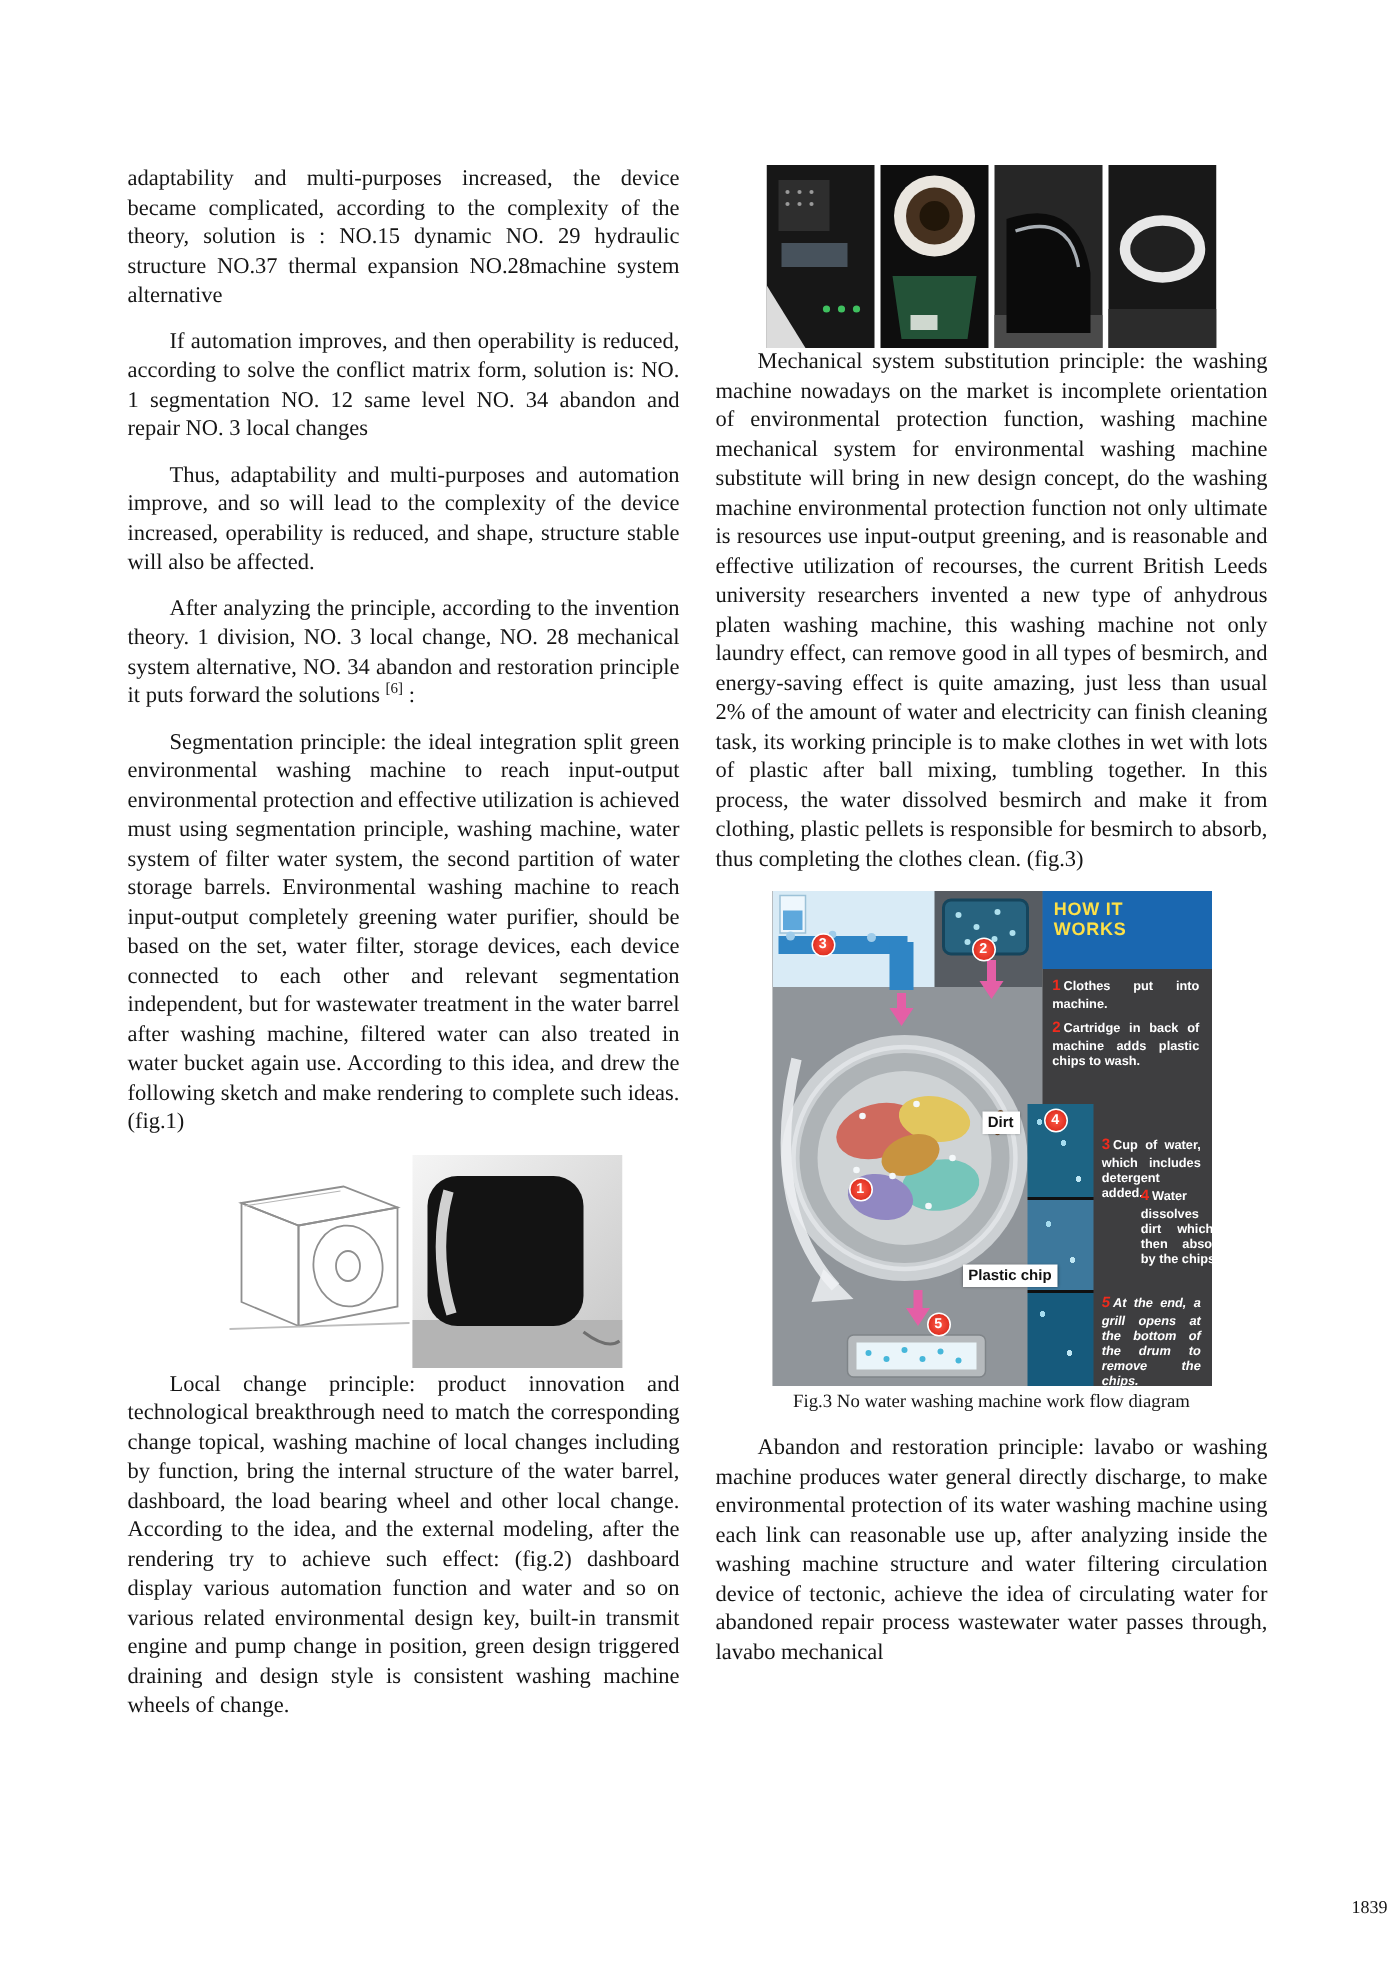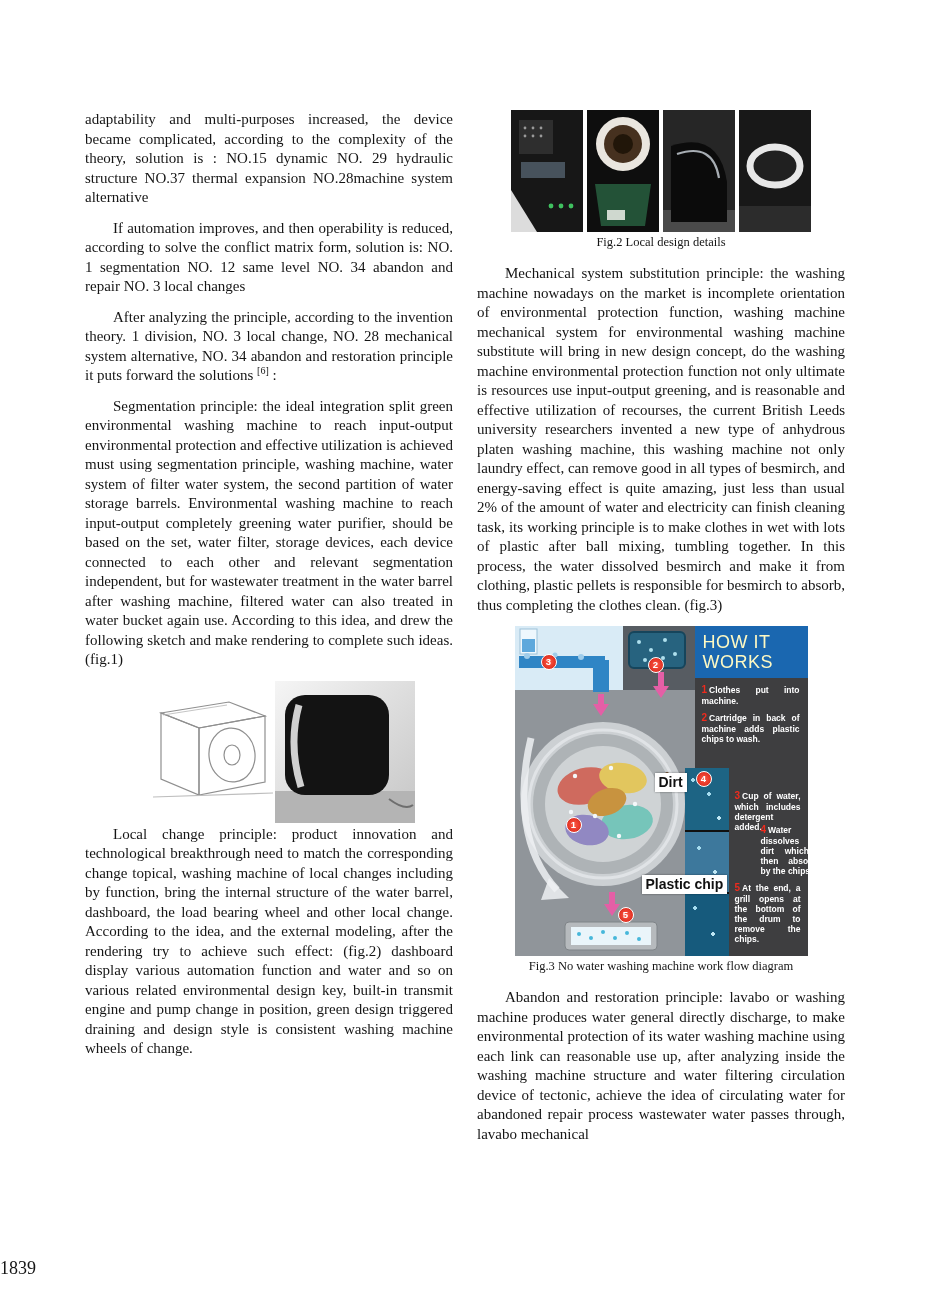--- a/index.html
+++ b/index.html
@@ -16,59 +16,60 @@
 
   
   .fig2{width:300px;margin:0 auto;display:block;}
 
   
   .fig3{position:relative;width:293px;height:330px;margin:4px auto 2px;overflow:hidden;
         font-family:"Liberation Sans",sans-serif;background:#90959a;}
   .fig3 svg.illus{position:absolute;left:0;top:0;}
   .hiw-sidebar{position:absolute;left:180px;top:0;width:113px;height:330px;background:#3e3e40;z-index:1;}
   .hiw-header{position:absolute;left:0;top:0;width:113px;height:52px;background:#1a67b0;box-sizing:border-box;
-              padding:6px 0 0 8px;color:#fef9c3;font-weight:normal;font-size:18px;line-height:1.12;letter-spacing:.5px;}
+              padding:6px 0 0 8px;color:#fde047;font-weight:bold;font-size:12px;line-height:1.12;letter-spacing:.5px;}
   .step{position:absolute;left:7px;width:98px;color:#ffffff;font-weight:bold;font-size:8.5px;line-height:1.18;z-index:4;}
   .step .n{color:#ef2b1d;font-size:10px;margin-right:2px;} 
   .step-1{top:58px;}
   .step-2{top:86px;}
   .step-3{top:164px;left:40px;width:66px;}
   .step-4{top:198px;left:40px;width:66px;margin-left:26px;}
-  .step-5{top:256px;left:40px;width:66px;}
+  .step-5{top:269px;left:40px;width:66px;font-style:italic;}
   .sidestrip{position:absolute;left:170px;top:142px;width:44px;height:188px;z-index:2;
              background:linear-gradient(#1d6484 0 62px,#101010 62px 64px,#3d789c 64px 124px,#101010 124px 126px,#165a7c 126px 188px);}
   .sidestrip .dots{position:absolute;inset:0;
       background-image:radial-gradient(circle 2px at 8px 12px,#a5dcef 0 2px,transparent 2px),
                        radial-gradient(circle 2px at 24px 26px,#a5dcef 0 2px,transparent 2px),
                        radial-gradient(circle 2px at 34px 50px,#bfe7f4 0 2px,transparent 2px),
                        radial-gradient(circle 2px at 14px 80px,#a5dcef 0 2px,transparent 2px),
                        radial-gradient(circle 2px at 30px 104px,#bfe7f4 0 2px,transparent 2px),
                        radial-gradient(circle 2px at 10px 140px,#a5dcef 0 2px,transparent 2px),
                        radial-gradient(circle 2px at 28px 166px,#bfe7f4 0 2px,transparent 2px);}
   .marker{position:absolute;width:14px;height:14px;border-radius:50%;background:radial-gradient(#ff5a47,#d21e12);
           border:1.5px solid #ffffff;color:#ffffff;font-weight:bold;font-size:9.5px;
           display:flex;align-items:center;justify-content:center;z-index:6;}
   .m1{left:51px;top:191px;} .m2{left:133px;top:31px;} .m3{left:26px;top:28px;}
   .m4{left:181px;top:145px;} .m5{left:103px;top:281px;}
-  .f3label{position:absolute;background:#ffffff;color:#111111;font-weight:bold;font-size:14px;line-height:1.1;
+  .f3label{position:absolute;background:#ffffff;color:#111111;font-weight:bold;font-size:10px;line-height:1.1;
            padding:2px 4px;z-index:5;box-shadow:0 0 2px rgba(0,0,0,.45);}
   .lab-dirt{left:140px;top:147px;}
   .lab-chip{left:127px;top:249px;}
 
-  .page-number{position:absolute;left:0;right:0;bottom:30px;text-align:left;font-size:18px;}
+  .page-number{position:absolute;left:0;right:0;bottom:30px;text-align:right;font-size:12px;}
 </style>
 </head>
 <body>
 
 <div class="page">
   <div class="content">
 
     <div class="col">
       <p class="noindent">adaptability and multi-purposes increased, the device became complicated, according to the complexity of the theory, solution is : NO.15 dynamic NO. 29 hydraulic structure NO.37 thermal expansion NO.28machine system alternative</p>
       <p>If automation improves, and then operability is reduced, according to solve the conflict matrix form, solution is: NO. 1 segmentation NO. 12 same level NO. 34 abandon and repair NO. 3 local changes</p>
+      <p>Thus, adaptability and multi-purposes and automation improve, and so will lead to the complexity of the device increased, operability is reduced, and shape, structure stable will also be affected.</p>
       <p><span>After analyzing the principle, according to the invention theory. 1 division, NO. 3 local change, NO. 28 mechanical system alternative, NO. 34 abandon and restoration principle it puts forward the solutions </span><sup>[6]</sup><span> :</span></p>
       <p>Segmentation principle: the ideal integration split green environmental washing machine to reach input-output environmental protection and effective utilization is achieved must using segmentation principle, washing machine, water system of filter water system, the second partition of water storage barrels. Environmental washing machine to reach input-output completely greening water purifier, should be based on the set, water filter, storage devices, each device connected to each other and relevant segmentation independent, but for wastewater treatment in the water barrel after washing machine, filtered water can also treated in water bucket again use. According to this idea, and drew the following sketch and make rendering to complete such ideas. (fig.1)</p>
 
       <svg class="figwrap" width="292" height="142" viewBox="0 0 292 142">
         <defs>
           <linearGradient id="f1bg" x1="0" y1="0" x2="1" y2="1">
             <stop offset="0" stop-color="#f5f5f5"></stop>
               <stop offset="1" stop-color="#c6c6c6"></stop>
           </linearGradient>
         </defs>
@@ -124,21 +125,20 @@
           <rect x="152" y="100" width="72" height="22" fill="#4a4a4a"></rect>
           <path d="M160,36 Q208,20 216,72 L216,112 L160,112 Z" fill="#0b0b0b"></path>
           <path d="M166,44 Q202,32 208,68" stroke="#a7adb3" stroke-width="2.2" fill="none"></path>
         </g>
         <g>
           <rect x="228" width="72" height="122" fill="#181818"></rect>
           <rect x="228" y="96" width="72" height="26" fill="#2c2c2c"></rect>
           <ellipse cx="264" cy="56" rx="25" ry="19" fill="#202020" stroke="#e8e8e8" stroke-width="7"></ellipse>
         </g>
       </svg>
-      <div class="caption">Fig.2 Local design details</div>
 
       <p>Mechanical system substitution principle: the washing machine nowadays on the market is incomplete orientation of environmental protection function, washing machine mechanical system for environmental washing machine substitute will bring in new design concept, do the washing machine environmental protection function not only ultimate is resources use input-output greening, and is reasonable and effective utilization of recourses, the current British Leeds university researchers invented a new type of anhydrous platen washing machine, this washing machine not only laundry effect, can remove good in all types of besmirch, and energy-saving effect is quite amazing, just less than usual 2% of the amount of water and electricity can finish cleaning task, its working principle is to make clothes in wet with lots of plastic after ball mixing, tumbling together. In this process, the water dissolved besmirch and make it from clothing, plastic pellets is responsible for besmirch to absorb, thus completing the clothes clean. (fig.3)</p>
 
       <div class="fig3">
         <svg class="illus" width="180" height="330" viewBox="0 0 180 330">
           <rect width="180" height="330" fill="#90959a"></rect>
           <rect width="180" height="64" fill="#575c62"></rect>
           <rect width="108" height="64" fill="#d9ebf6"></rect>
           <rect x="5" y="3" width="17" height="25" fill="#eef7fd" stroke="#9dc2d8" stroke-width="1"></rect>
           <rect x="7" y="13" width="13" height="13" fill="#5ea8dc"></rect>

